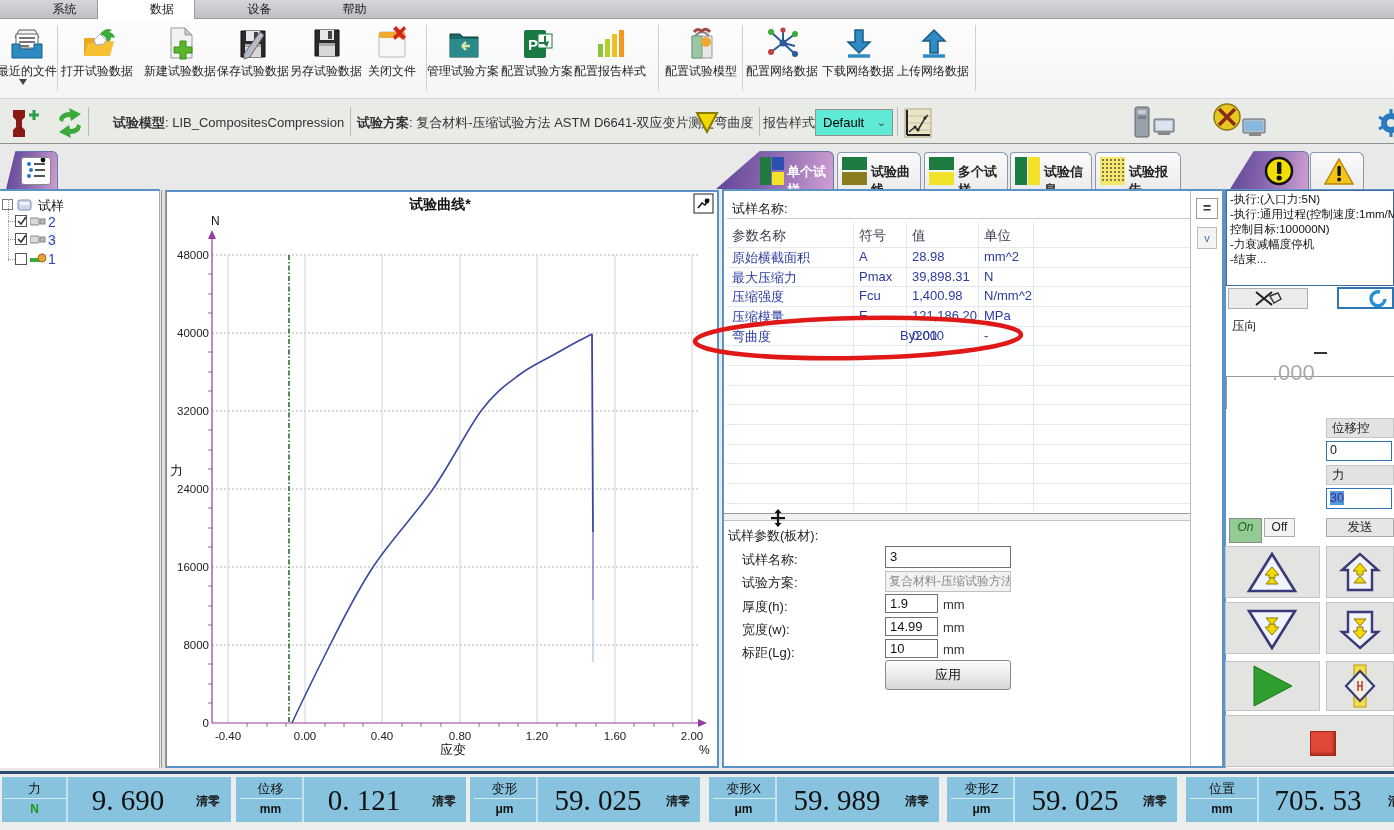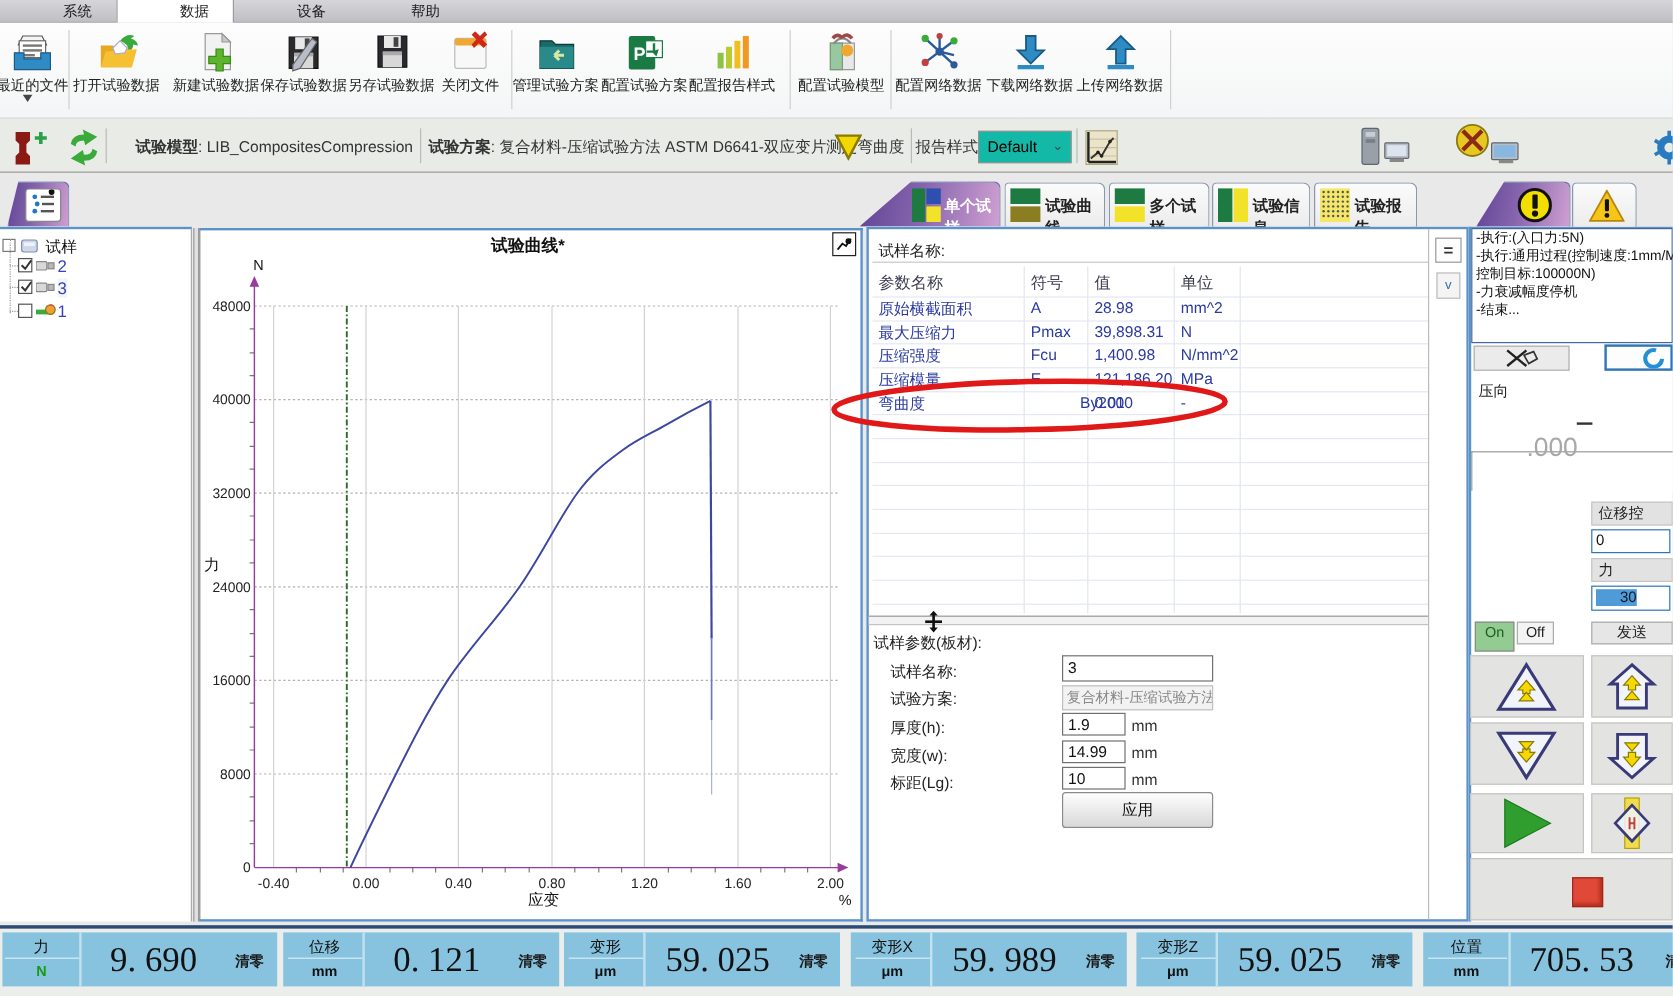--- a/index.html
+++ b/index.html
@@ -157,21 +157,21 @@
 </div>
 
 <div class="abs" id="toolbar2">
  <div class="tsep" style="left:88px;"></div>
  <div class="tsep" style="left:350px;"></div>
  <div class="tsep" style="left:759px;"></div>
  <div class="tsep" style="left:897px;"></div>
  <div class="t2t" style="left:113px;"><b>试验模型</b>: LIB_CompositesCompression</div>
  <div class="t2t" style="left:357px;"><b>试验方案</b>: 复合材料-压缩试验方法 ASTM D6641-双应变片测定弯曲度</div>
  <div class="t2t" style="left:763px;">报告样式:</div>
- <div class="abs" style="left:815px;top:10px;width:78px;height:27px;background:#14b8a6;border:1px solid #919191;font-size:13px;line-height:25px;padding-left:7px;">Default<span style="position:absolute;right:6px;top:0;color:#444;font-size:11px;">⌄</span></div>
+ <div class="abs" style="left:815px;top:10px;width:78px;height:27px;background:#5eead4;border:1px solid #919191;font-size:13px;line-height:25px;padding-left:7px;">Default<span style="position:absolute;right:6px;top:0;color:#444;font-size:11px;">⌄</span></div>
  <svg class="abs" style="left:10px;top:9px;" width="34" height="32" viewBox="0 0 34 32">
   <path d="M3 2 h12 v7 l-3 3 v7 l3 3 v7 H3 v-7 l3 -3 v-7 L3 9 Z" fill="#8a1a14"></path>
   <path d="M19 7 h10 M24 2 v10" stroke="#2aa04a" stroke-width="3"></path>
  </svg>
  <svg class="abs" style="left:53px;top:7px;" width="34" height="34" viewBox="0 0 34 34">
   <path d="M6 14 q1 -8 11 -8 l-1 -4 12 6 -10 7 -1 -4 q-7 0 -7 5 z" fill="#3aaa3a"></path>
   <path d="M28 20 q-1 8 -11 8 l1 4 -12 -6 10 -7 1 4 q7 0 7 -5 z" fill="#3aaa3a"></path>
  </svg>
  <svg class="abs" style="left:695px;top:12px;" width="24" height="23" viewBox="0 0 24 23">
   <path d="M2 2 H22 L12 21 Z" fill="#f2d800" stroke="#8a7a00" stroke-width="2"></path>
@@ -551,22 +551,22 @@
  <svg class="abs" style="left:1366px;top:289px;" width="22" height="18">
         <path d="M14 3 a7 7 0 1 0 5 7" fill="none" stroke="#2490d8" stroke-width="3.4"></path>
       </svg>
  <div class="abs" style="left:1232px;top:318px;font-size:12.5px;color:#222;">压向</div>
  <div class="abs" style="left:1314px;top:352px;width:13px;height:2.4px;background:#333;"></div>
  <div class="abs" style="left:1226px;top:376px;width:168px;height:33px;border-top:1px solid #999;border-left:1px solid #999;background:#fff;"></div>
  <div class="abs" style="left:1272px;top:360px;width:90px;font-size:22px;color:#a8a8a8;text-align:left;">.000</div>
  <div class="abs" style="left:1326px;top:418px;width:68px;height:20px;background:#e2e2e2;border:1px solid #c6c6c6;font-size:12.5px;line-height:18px;padding-left:5px;color:#222;">位移控</div>
  <div class="abs" style="left:1326px;top:441px;width:66px;height:20px;background:#fff;border:1.5px solid #2e75b6;font-size:12.5px;line-height:17px;padding-left:3px;color:#111;">0</div>
  <div class="abs" style="left:1326px;top:465px;width:68px;height:20px;background:#e2e2e2;border:1px solid #c6c6c6;font-size:12.5px;line-height:18px;padding-left:5px;color:#222;">力</div>
- <div class="abs" style="left:1326px;top:488px;width:66px;height:21px;background:#fff;border:1.5px solid #2e75b6;font-size:12.5px;line-height:18px;padding-left:3px;color:#111;"><span style="background:#4f9bd8;color:#0f172a;padding-left:20px;">30</span></div>
- <div class="abs" style="left:1229px;top:518px;width:33px;height:25px;background:#93cb93;border:1px solid #8a8a8a;font-size:12px;text-align:center;line-height:17px;color:#176117;">On</div>
+ <div class="abs" style="left:1326px;top:488px;width:66px;height:21px;background:#fff;border:1.5px solid #2e75b6;font-size:12.5px;line-height:18px;padding-left:3px;color:#111;"><span style="background:#4f9bd8;color:#4c1d95;">30</span></div>
+ <div class="abs" style="left:1229px;top:518px;width:33px;height:25px;background:#93cb93;border:1px solid #8a8a8a;font-size:12px;text-align:center;line-height:17px;color:#176117;font-style:italic;">On</div>
  <div class="abs" style="left:1264px;top:518px;width:31px;height:19px;background:#f3f3f3;border:1px solid #ababab;font-size:12px;text-align:center;line-height:17px;color:#222;">Off</div>
  <div class="abs" style="left:1326px;top:518px;width:68px;height:19px;background:#e6e6e6;border:1px solid #ababab;font-size:12.5px;text-align:center;line-height:17px;color:#222;">发送</div>
  <div class="abs gbtn" style="left:1225px;top:546px;width:95px;height:52px;"></div>
  <div class="abs gbtn" style="left:1326px;top:546px;width:68px;height:52px;"></div>
  <div class="abs gbtn" style="left:1225px;top:602px;width:95px;height:52px;"></div>
  <div class="abs gbtn" style="left:1326px;top:602px;width:68px;height:52px;"></div>
  <div class="abs gbtn" style="left:1225px;top:661px;width:95px;height:50px;"></div>
  <div class="abs gbtn" style="left:1326px;top:661px;width:68px;height:50px;"></div>
  <div class="abs gbtn" style="left:1225px;top:715px;width:169px;height:52px;"></div>
  <svg class="abs" style="left:1246px;top:551px;" width="52" height="44">

